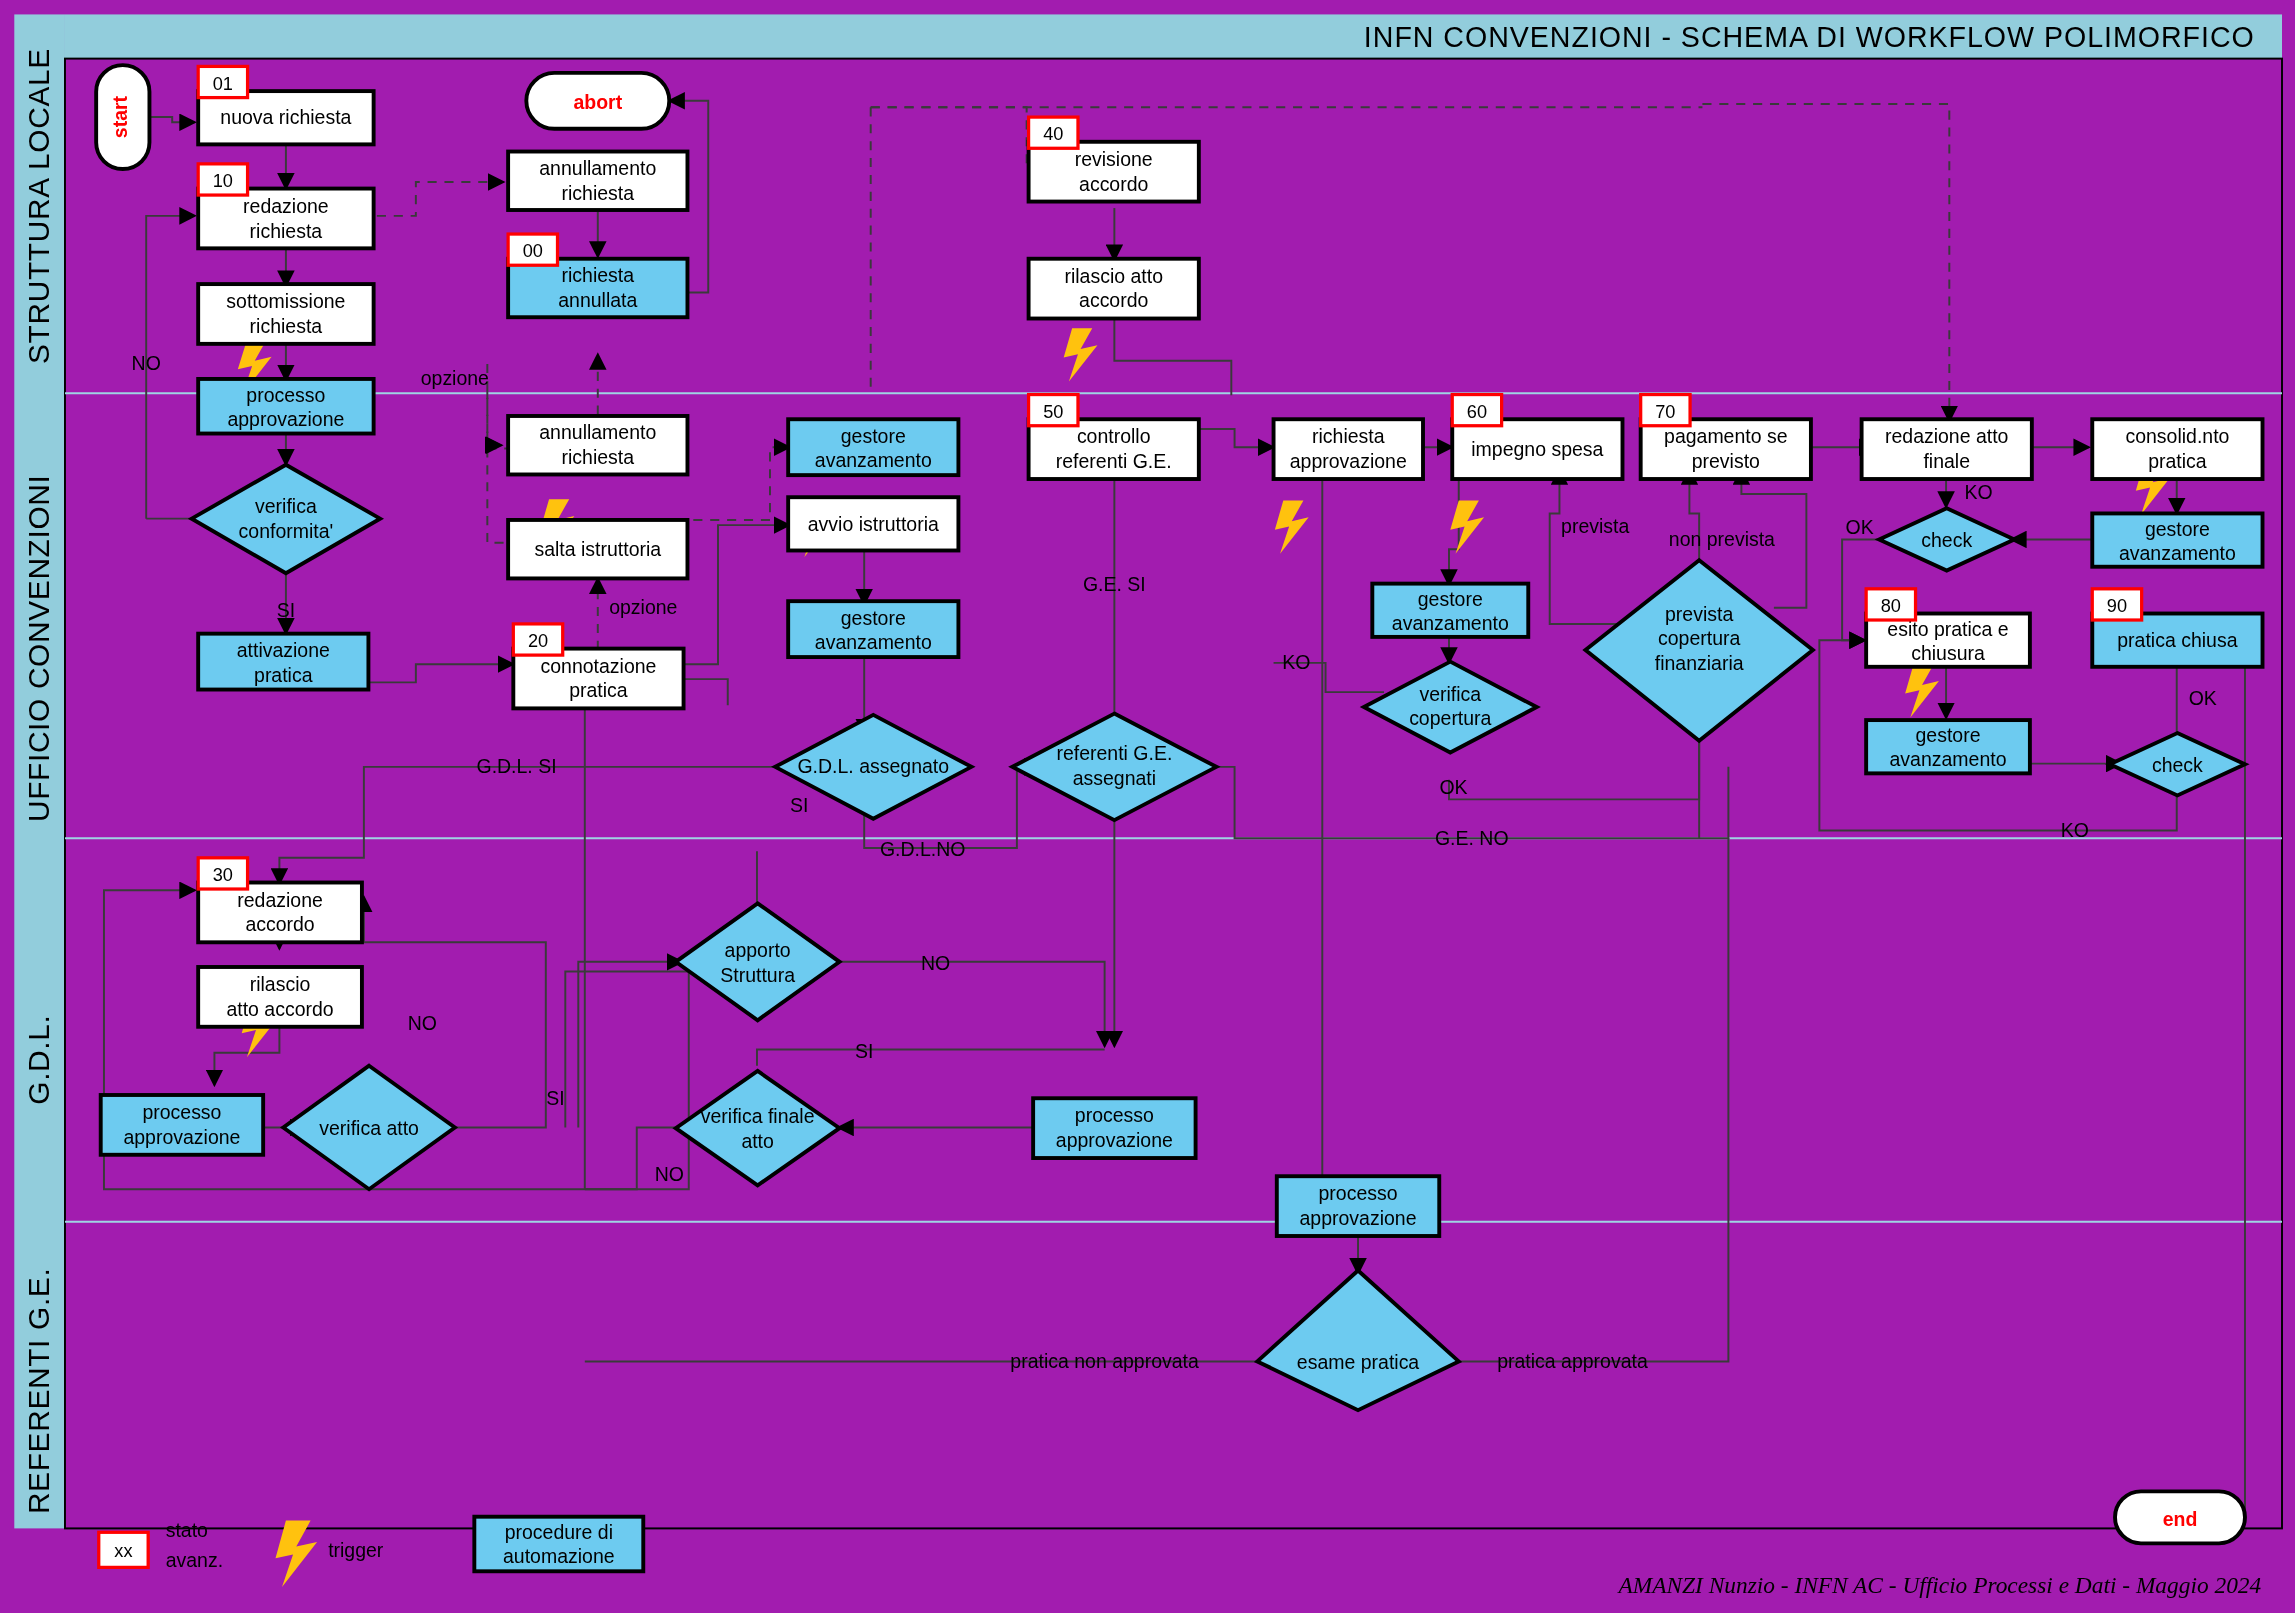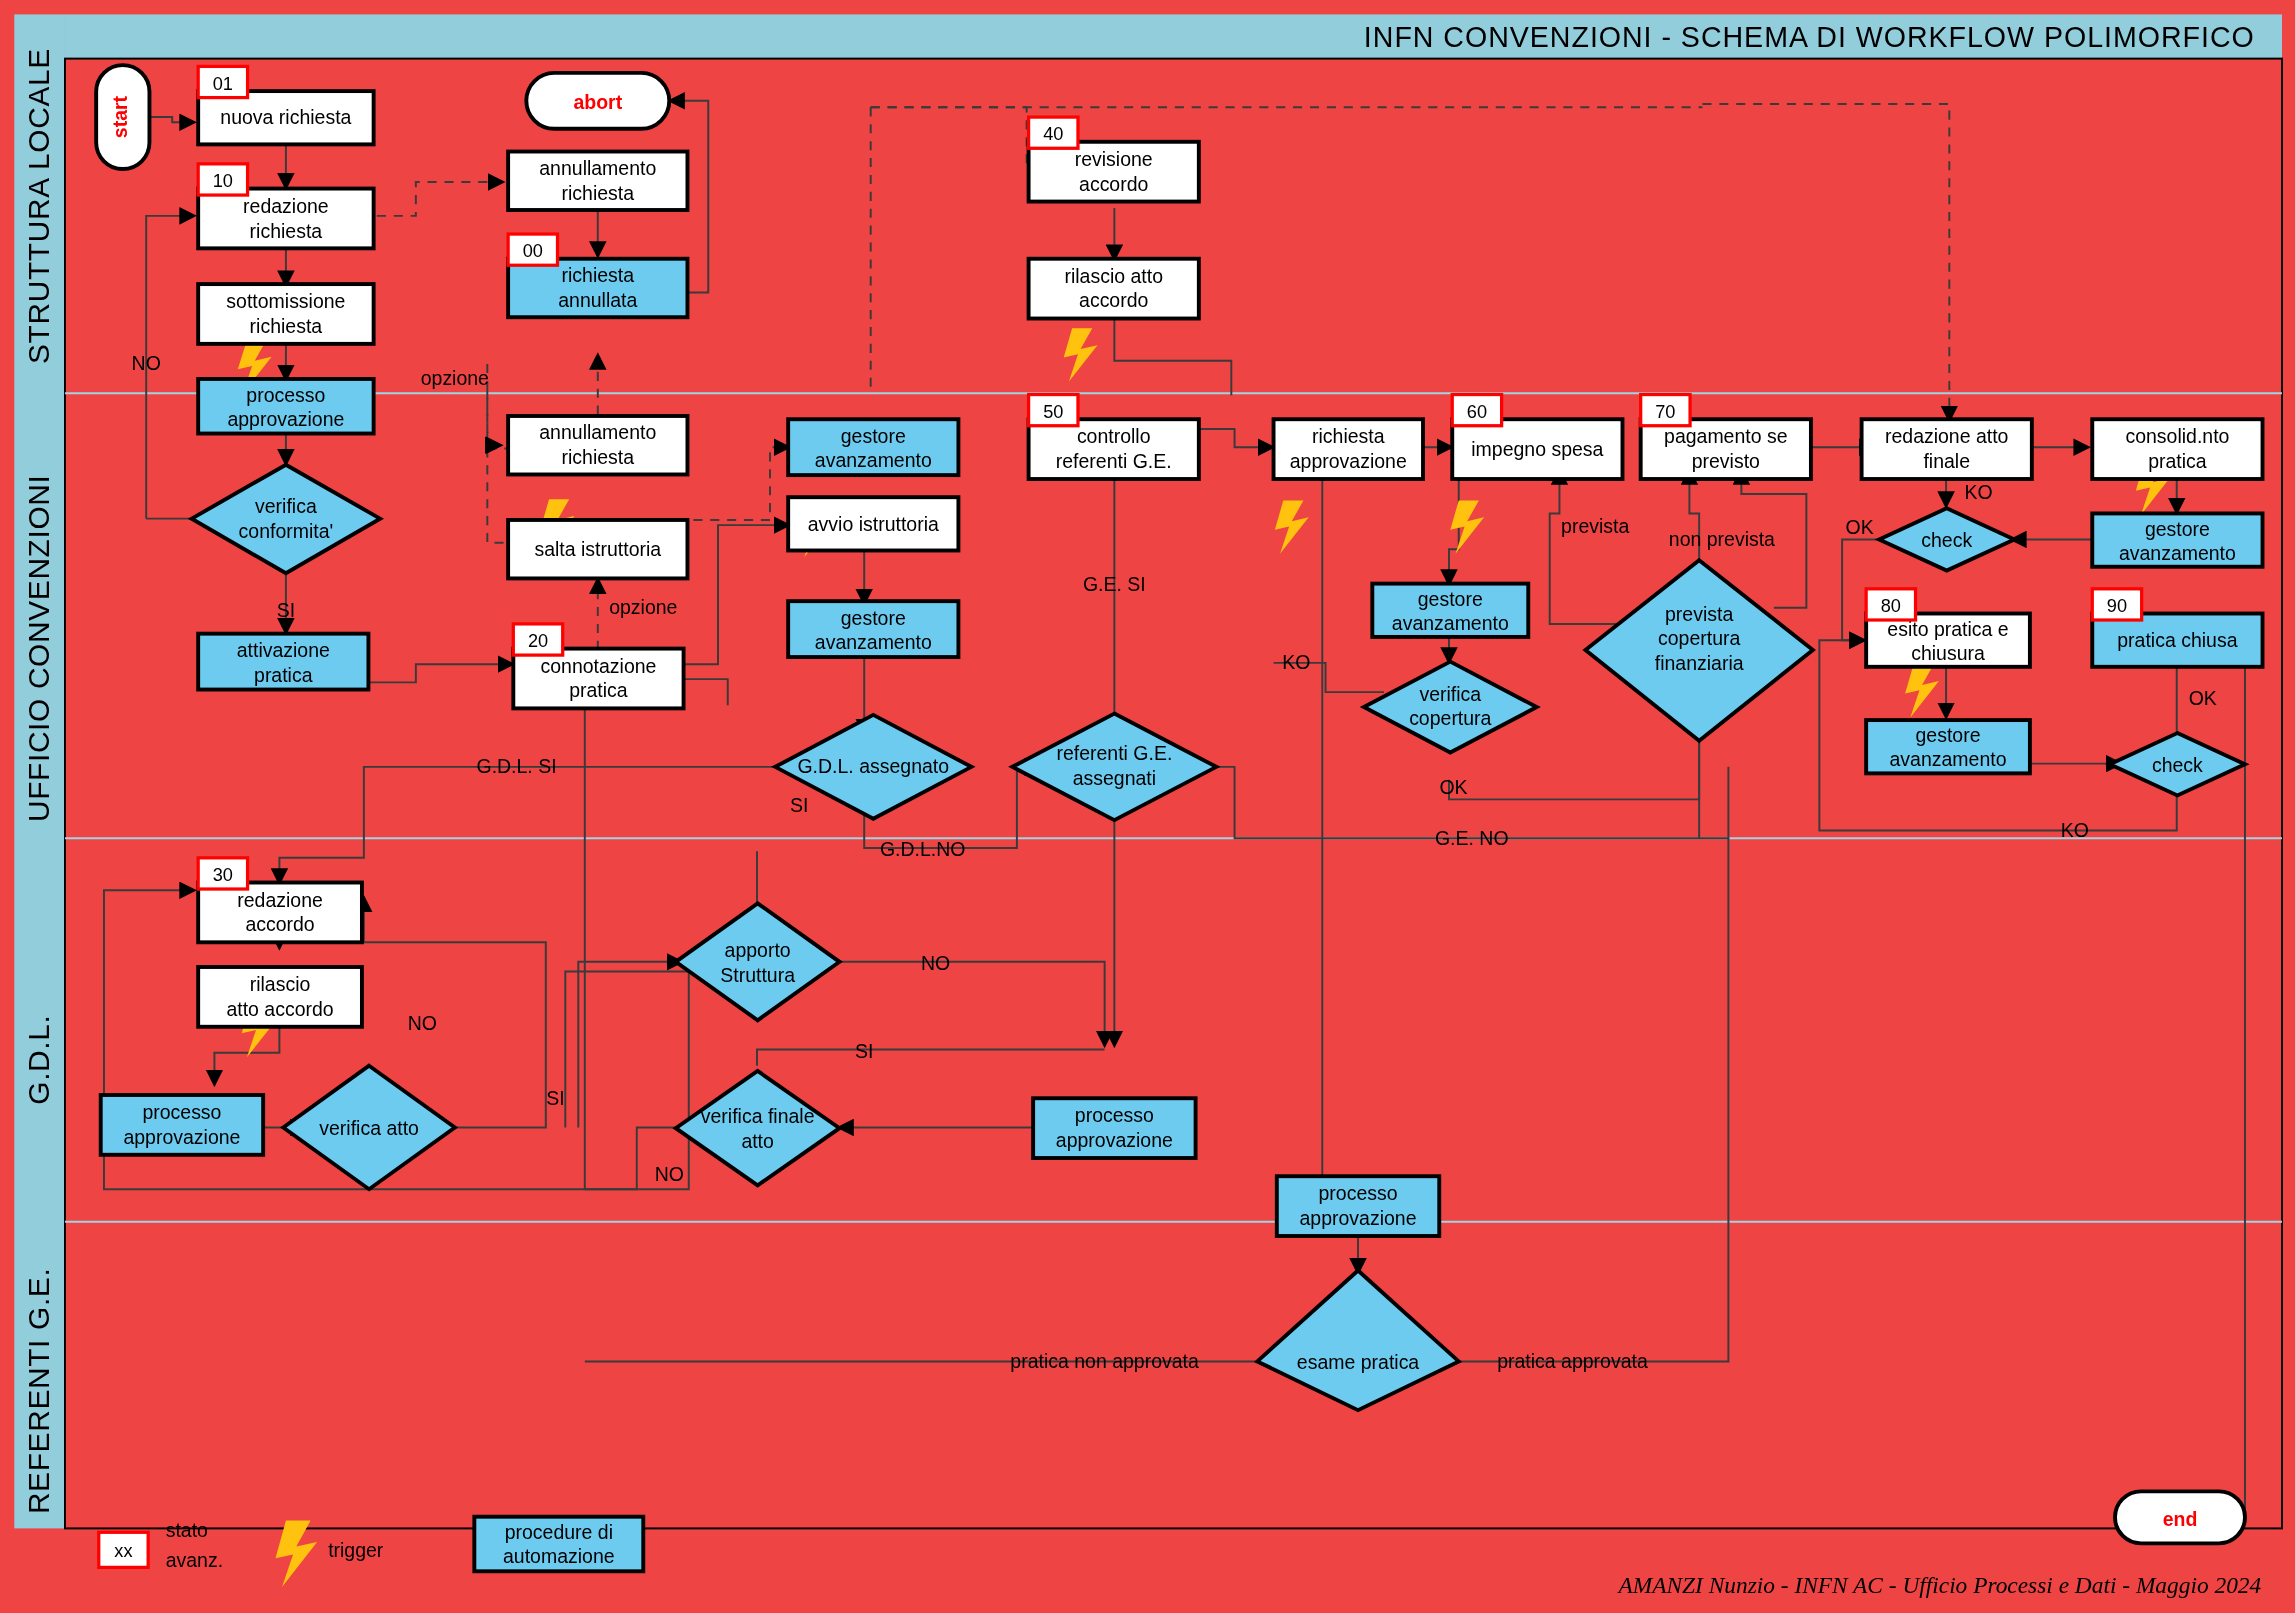--- a/index.html
+++ b/index.html
@@ -1,17 +1,17 @@
 <!DOCTYPE html>
 <html style="font-size:10.4px"><head>
 <meta charset="utf-8">
 <style>
   html,body{margin:0;padding:0;background:#fff;}
   body{font-family:"Liberation Sans",sans-serif;}
-  #stage{position:relative;width:2295px;height:1613px;background:#ef4444;overflow:hidden;}
+  #stage{position:relative;width:2295px;height:1613px;background:#a21caf;overflow:hidden;}
   svg{position:absolute;top:0;left:0;width:2295px;height:1613px;}
   .lane-band{fill:#92CDDC;}
   .lane-label{font-family:"Liberation Sans",sans-serif;font-size:46px;fill:#000;letter-spacing:1px;}
   .title{font-family:"Liberation Sans",sans-serif;font-size:44px;fill:#000;letter-spacing:1.5px;}
   .frame{fill:none;stroke:#000;stroke-width:3;}
   .lane-div{stroke:#9fd4e3;stroke-width:3;fill:none;}
   .nbox{fill:#ffffff;stroke:#000;stroke-width:6;}
   .abox{fill:#6DCBF0;stroke:#000;stroke-width:6;}
   .dia{fill:#6DCBF0;stroke:#000;stroke-width:6;}
   .term{fill:#ffffff;stroke:#000;stroke-width:6;}

